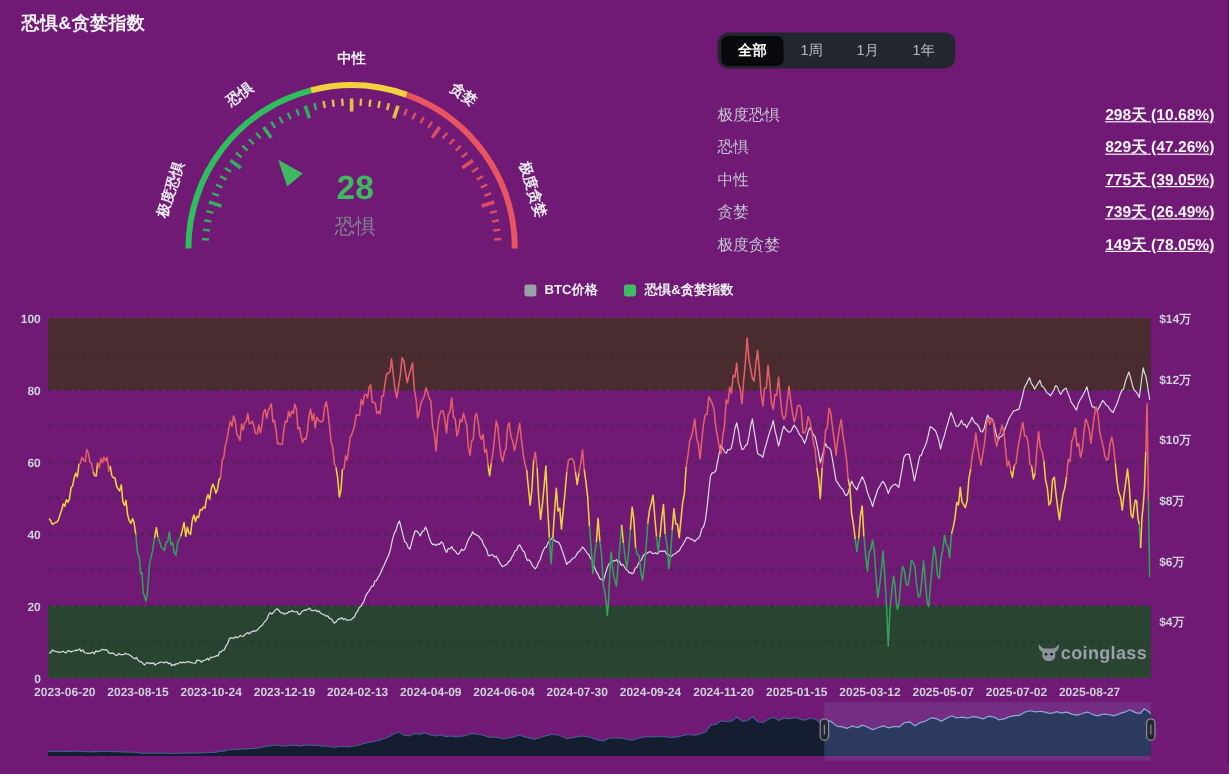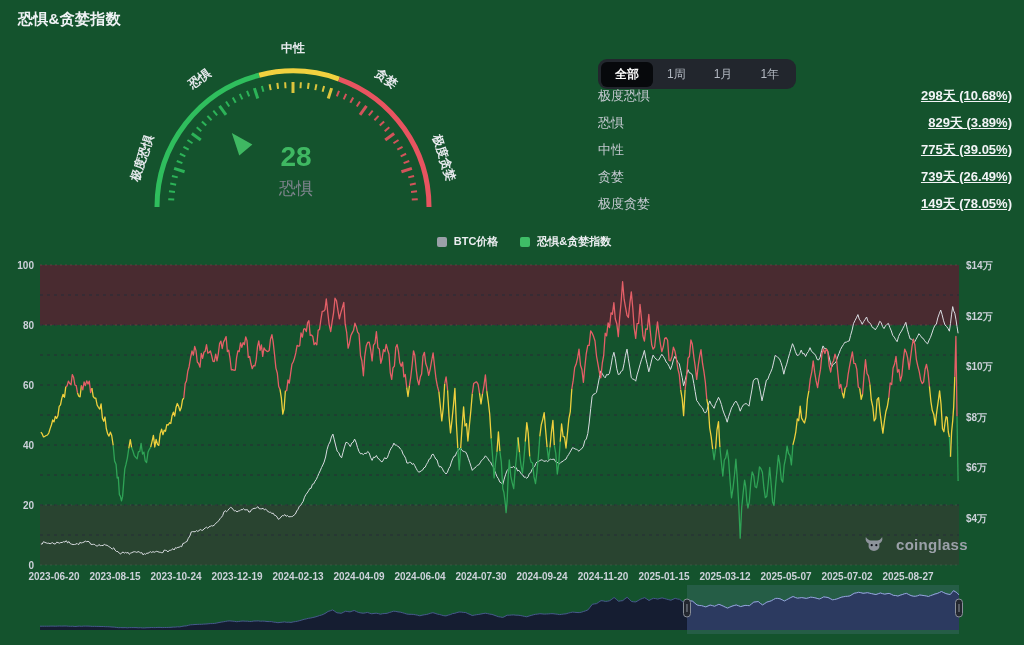--- a/index.html
+++ b/index.html
@@ -1,40 +1,40 @@
 <!DOCTYPE html>
 <html><head>
 <meta charset="utf-8">
 <style>
   html,body{margin:0;padding:0;background:#0d1117;}
-  .page{position:relative;width:1024px;height:645px;background:#14532d;overflow:hidden;
+  .page{position:relative;width:1024px;height:645px;background:#701a75;overflow:hidden;
         font-family:"Liberation Sans","DejaVu Sans",sans-serif;color:#e9ebef;}
   .page-title{position:absolute;left:18px;top:10px;font-size:15px;font-weight:700;color:#f0f2f5;letter-spacing:.3px;}
   
   .gauge-wrap{position:absolute;left:113px;top:38px;width:360px;height:185px;}
   
-  .tabs{position:absolute;left:598px;top:59px;display:inline-flex;align-items:center;
+  .tabs{position:absolute;left:598px;top:27px;display:inline-flex;align-items:center;
         background:#22262d;border-radius:9px;padding:3px;height:30px;box-sizing:border-box;}
   .tab{font-size:12px;color:#b4bac3;padding:4px 14px;border-radius:6px;cursor:pointer;line-height:17px;}
   .tab.active{background:#07090c;color:#ffffff;font-weight:700;}
   
   .stats{position:absolute;left:598px;top:82px;width:414px;}
   .stat-row{display:flex;justify-content:space-between;align-items:center;height:27px;}
   .stat-label{font-size:13px;color:#c3c8cf;}
   .stat-value{font-size:13px;color:#f2f4f6;font-weight:700;text-decoration:underline;}
   
   .legend{position:absolute;left:0;top:234px;width:1024px;display:flex;justify-content:center;gap:22px;margin-left:12px;}
   .legend-item{display:flex;align-items:center;gap:7px;font-size:11px;font-weight:700;color:#eceef1;}
   .swatch{width:10px;height:10px;border-radius:2px;display:inline-block;}
   
   .main-chart{position:absolute;left:0;top:250px;width:1024px;height:348px;}
   .nav-chart{position:absolute;left:0;top:584px;width:1024px;height:52px;}
   svg text{font-family:"Liberation Sans","DejaVu Sans",sans-serif;}
   
-  .watermark{position:absolute;left:864px;top:534px;display:flex;align-items:center;gap:12px;justify-content:center;}
+  .watermark{position:absolute;left:864px;top:534px;display:flex;align-items:center;gap:0;justify-content:center;}
   .watermark-text{font-size:15px;font-weight:700;color:#9ba1a9;letter-spacing:.3px;}
 </style>
 </head>
 <body>
 
 <div class="page">
   <div class="page-title">恐惧&amp;贪婪指数</div>
 
   <svg class="gauge-wrap" viewBox="0 0 360 185" aria-hidden="true">
       <path d="M44 168.99999999999997 A136 136 0 0 1 146.17817534557977 37.272690086506145" stroke="#2fbe5d" stroke-width="5" fill="none"></path>
@@ -106,21 +106,21 @@
     <span class="tab">1年</span>
   </div>
 
   <div class="stats">
     <div class="stat-row">
       <span class="stat-label">极度恐惧</span>
       <span class="stat-value">298天 (10.68%)</span>
     </div>
     <div class="stat-row">
       <span class="stat-label">恐惧</span>
-      <span class="stat-value">829天 (3.89%)</span>
+      <span class="stat-value">829天 (47.26%)</span>
     </div>
     <div class="stat-row">
       <span class="stat-label">中性</span>
       <span class="stat-value">775天 (39.05%)</span>
     </div>
     <div class="stat-row">
       <span class="stat-label">贪婪</span>
       <span class="stat-value">739天 (26.49%)</span>
     </div>
     <div class="stat-row">

